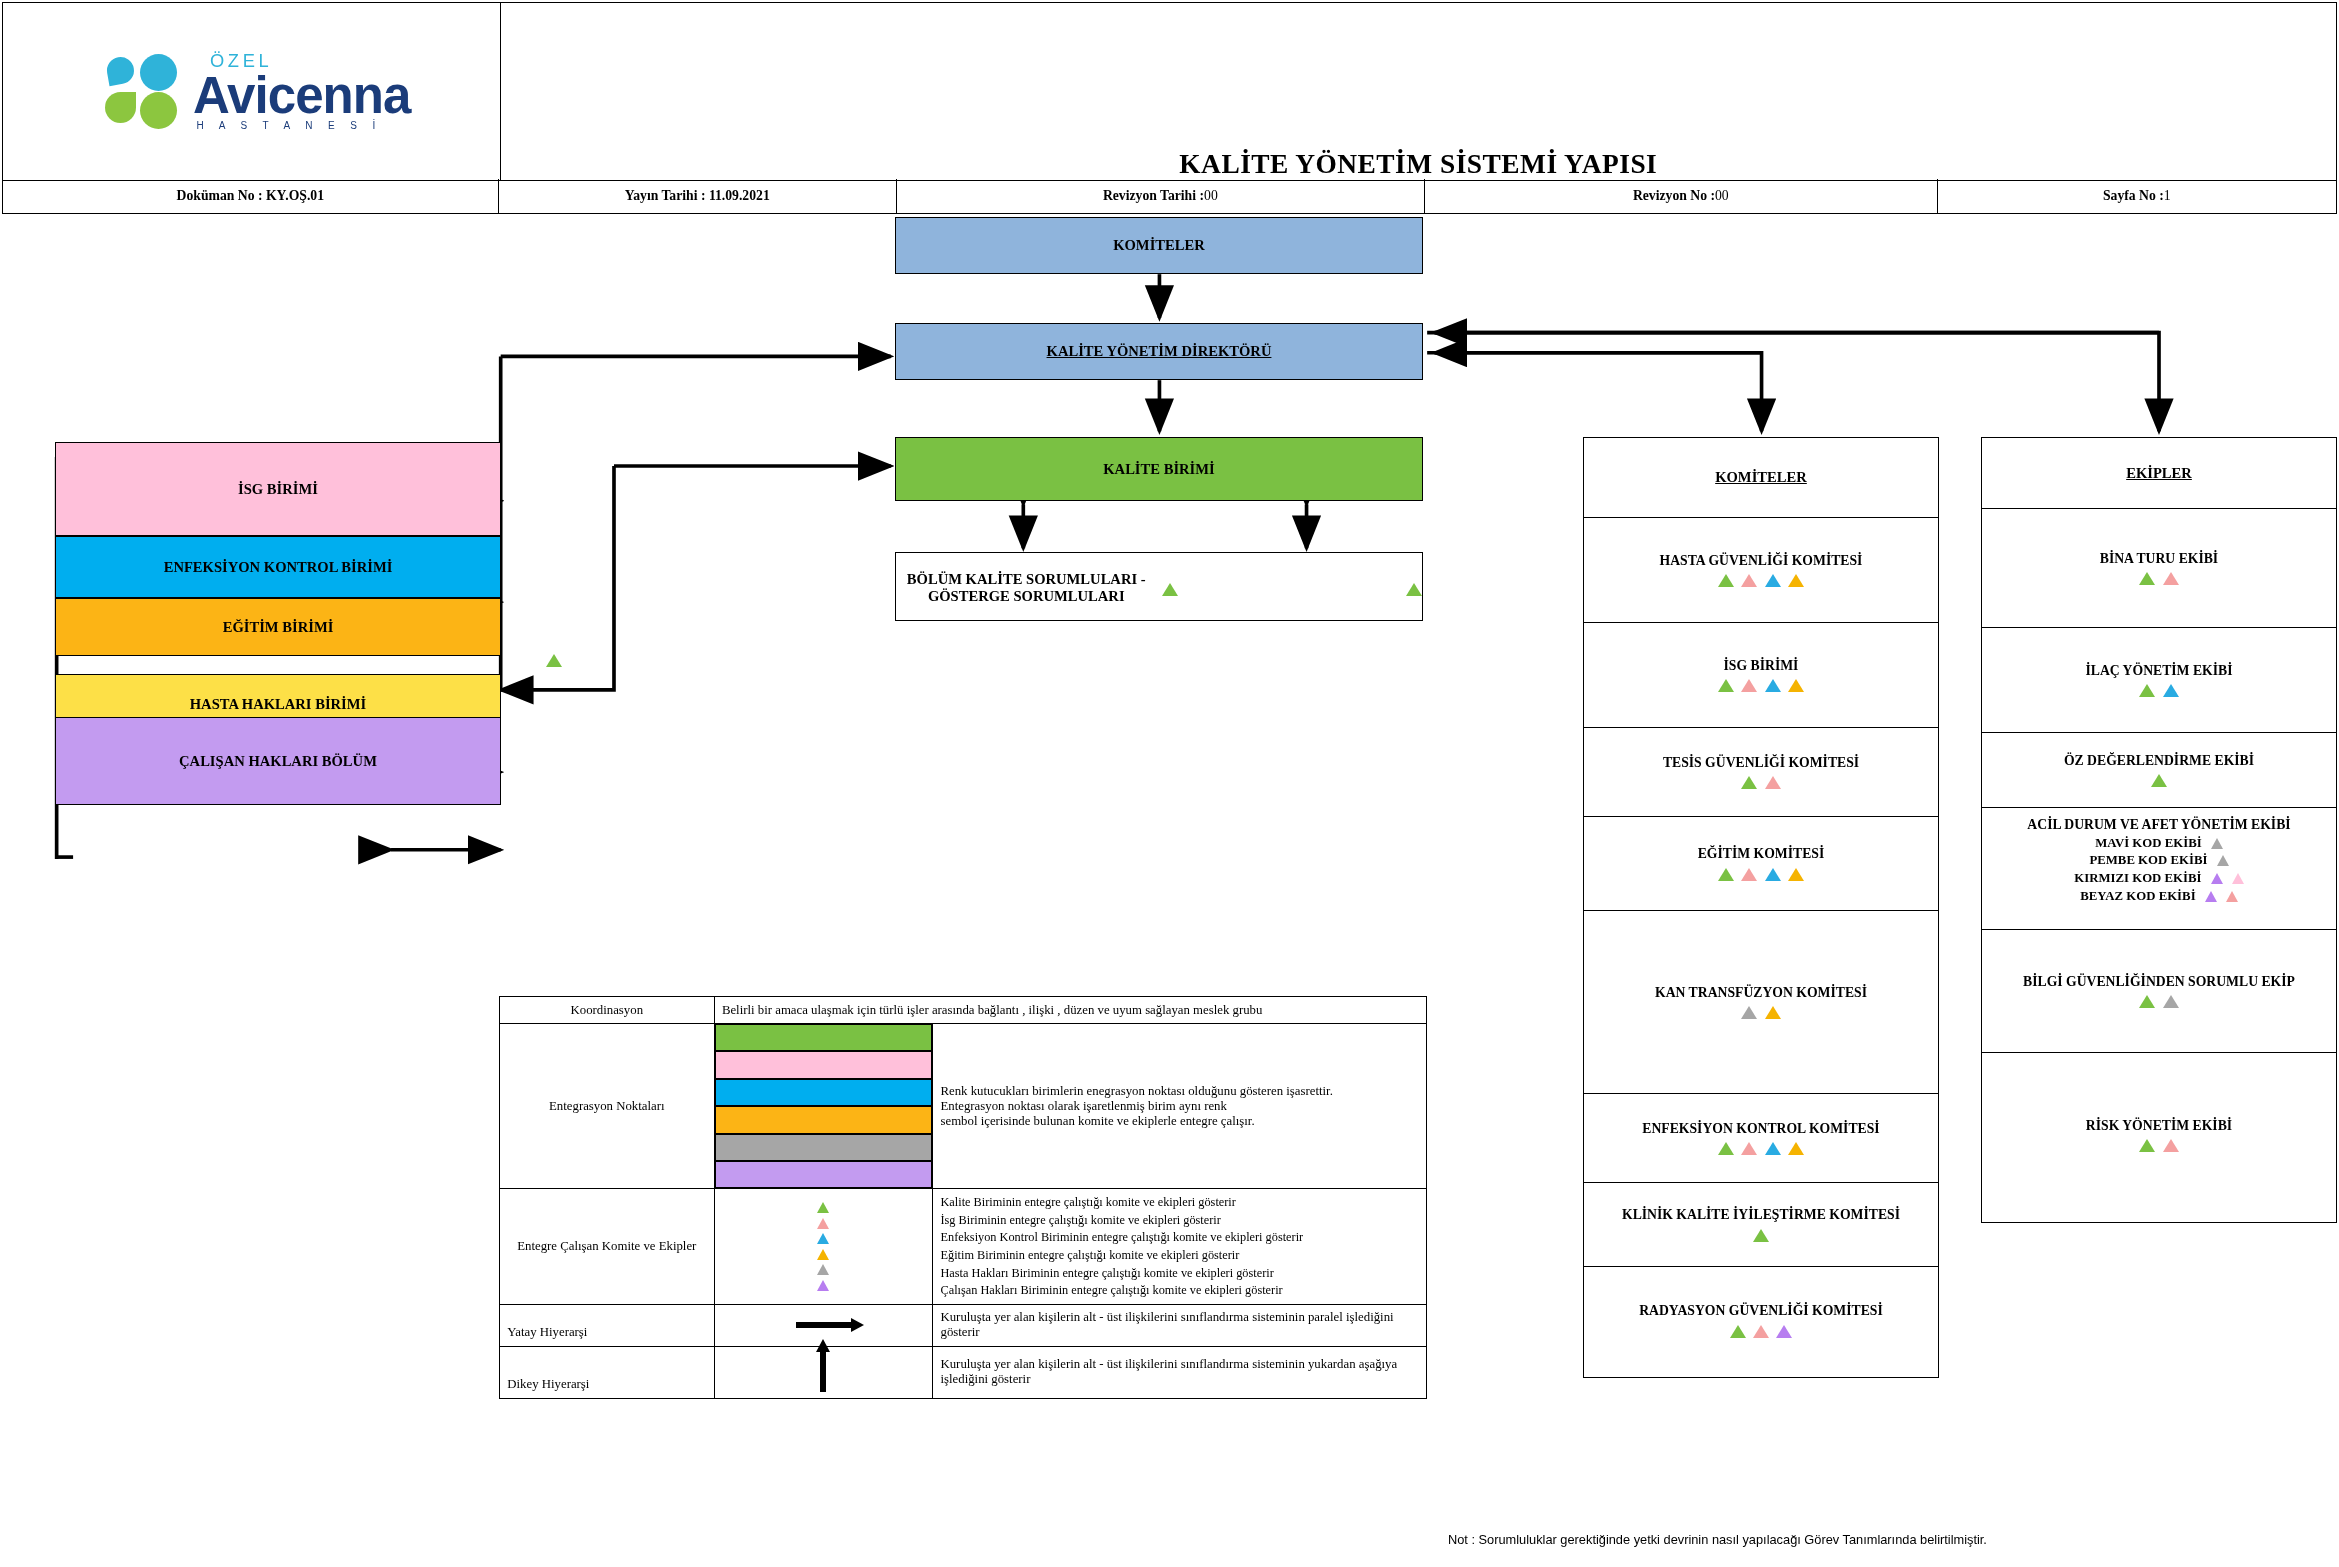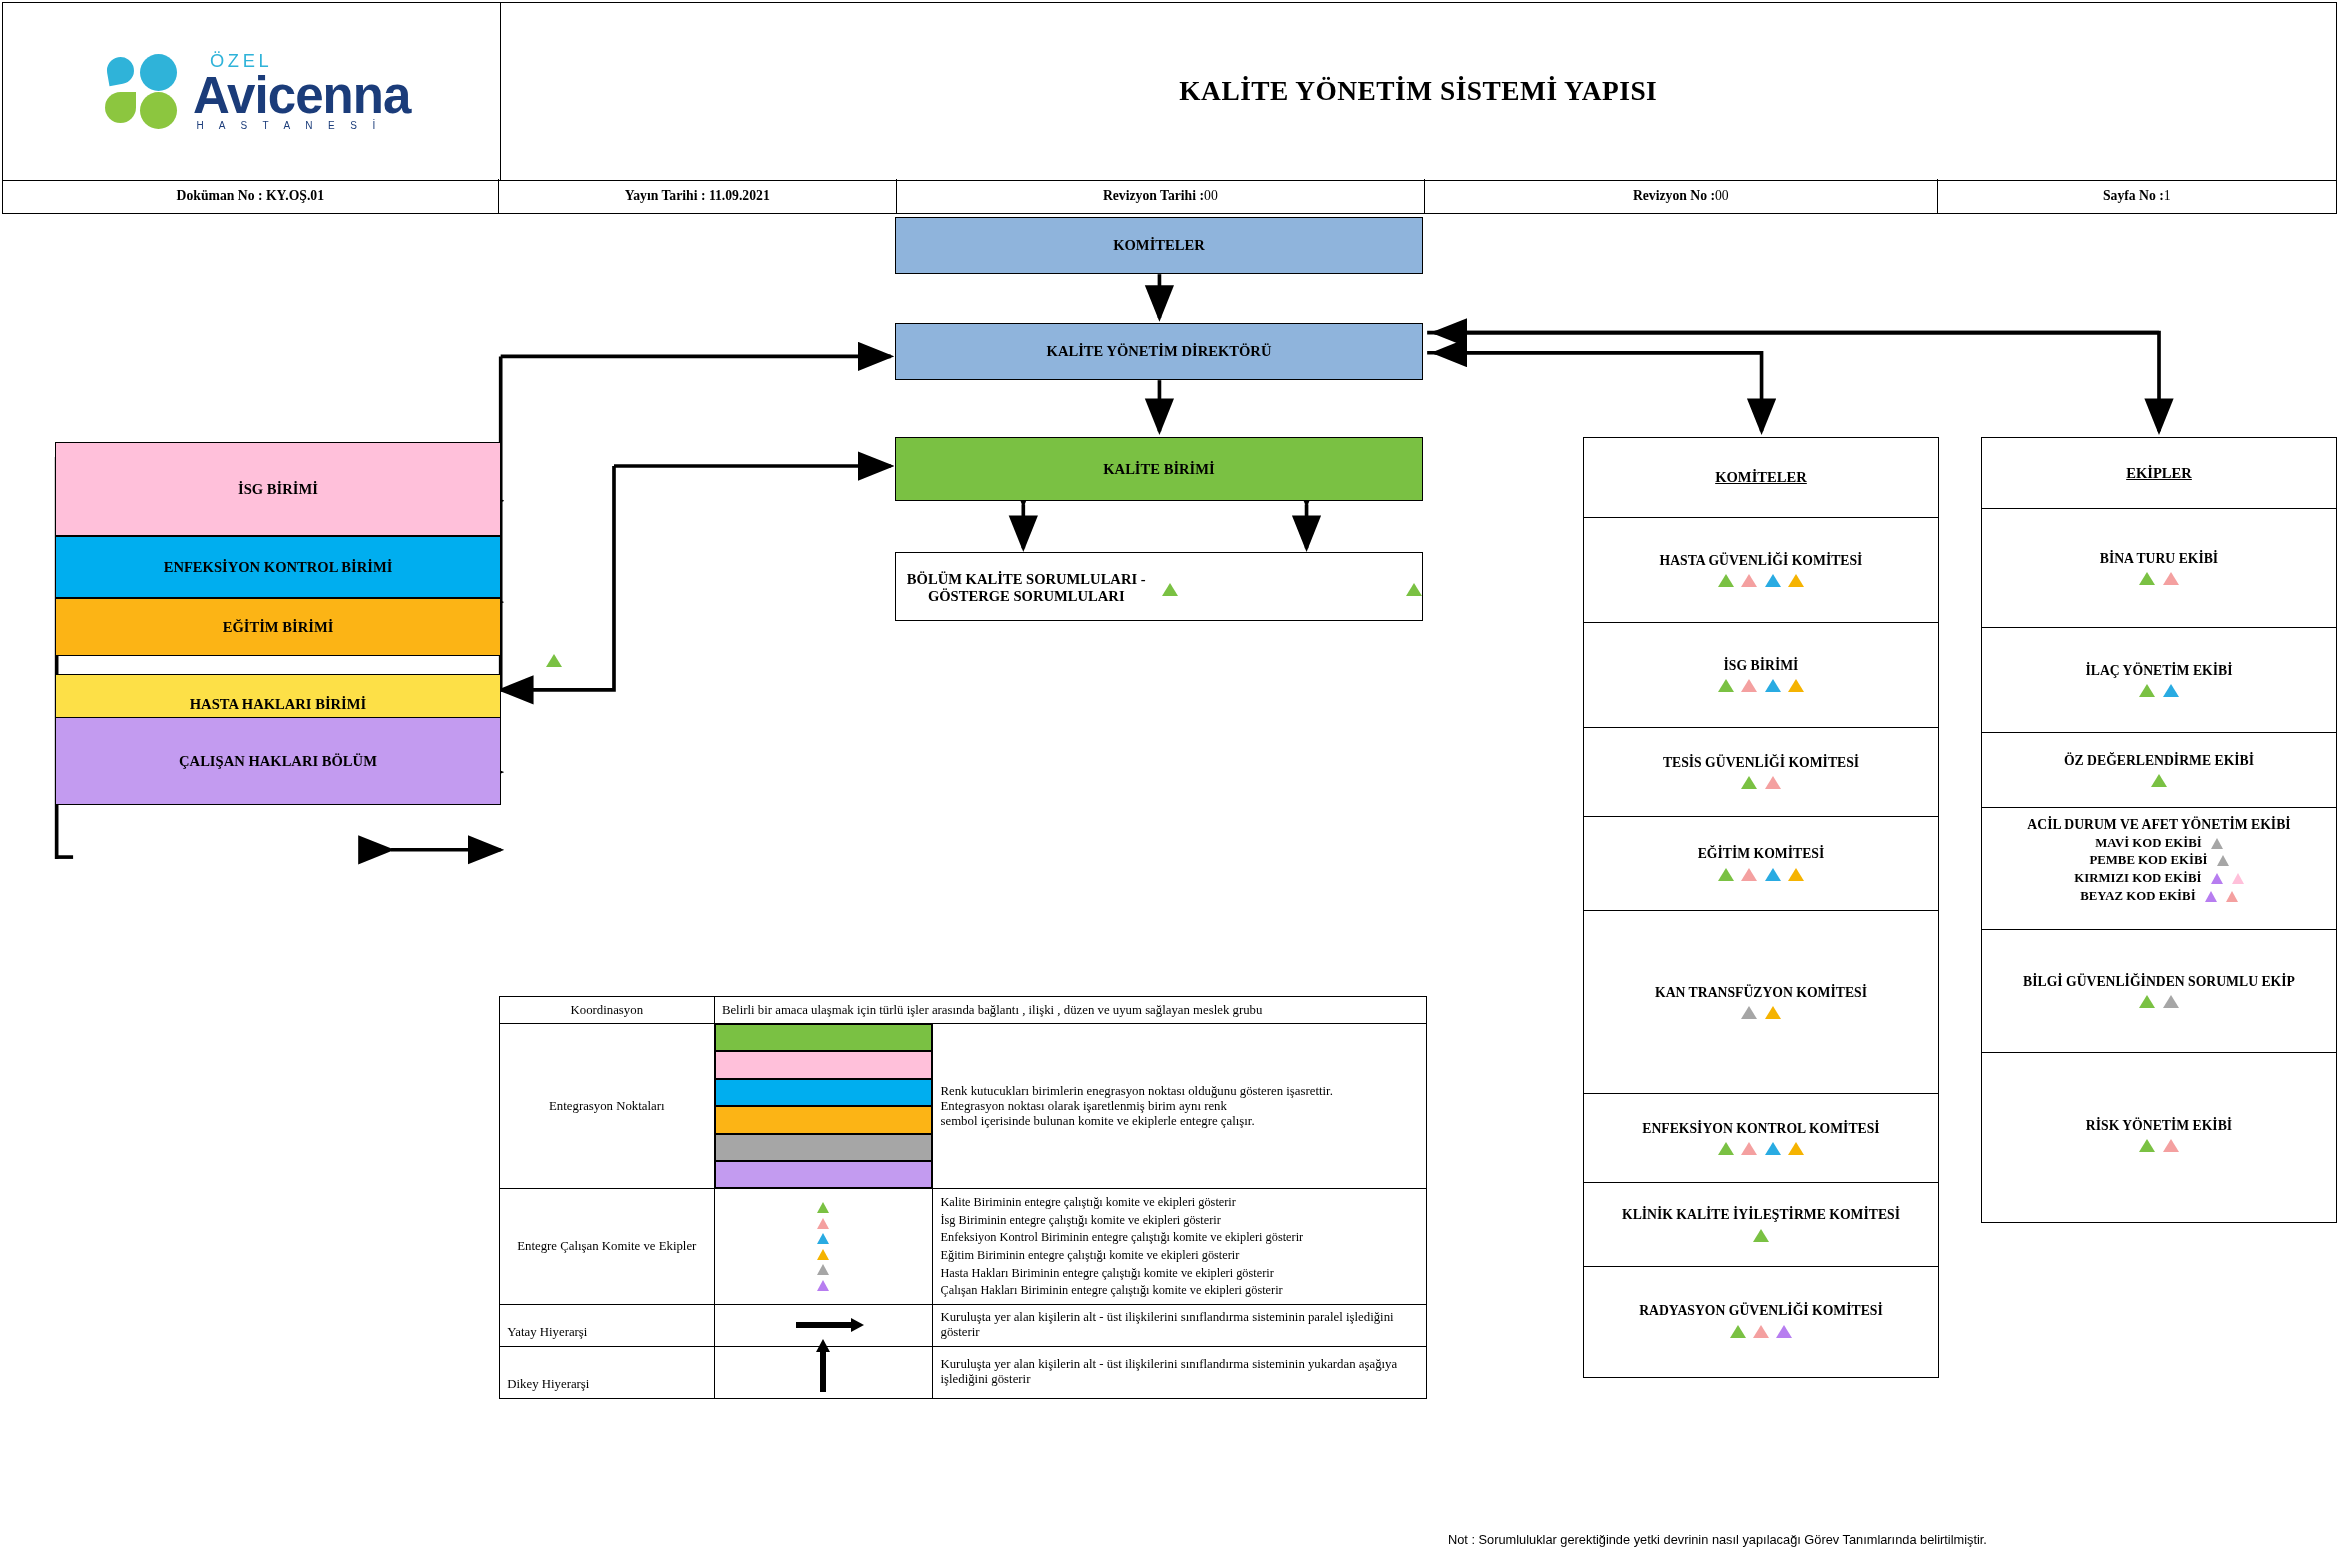--- a/index.html
+++ b/index.html
@@ -2,21 +2,21 @@
 <html style="font-size:14.6px"><head>
 <meta charset="utf-8">
 <style>
   html,body{margin:0;padding:0;background:#fff;}
   body{width:2339px;height:1568px;font-family:"Liberation Serif",serif;color:#000;position:relative;overflow:hidden;}
   .page{position:relative;width:2339px;height:1568px;}
 
   
   .hdr{position:absolute;left:1.8px;top:1.8px;width:2335px;height:179px;border:1.8px solid #000;box-sizing:border-box;display:flex;}
   .hdr-logo{width:498px;border-right:1.8px solid #000;box-sizing:border-box;display:flex;align-items:center;justify-content:center;}
-  .hdr-title{flex:1;display:flex;align-items:center;justify-content:center;}
+  .hdr-title{flex:1;display:flex;align-items:flex-end;justify-content:center;}
   .hdr-title span{font-size:27.4px;font-weight:bold;letter-spacing:0.5px;}
 
   .logo{display:flex;align-items:center;gap:9.1px;padding-left:12.8px;}
   .logo-mark{position:relative;width:79px;height:79px;}
   .logo-mark i{position:absolute;display:block;}
   .lm1{width:27.4px;height:27.4px;border-radius:50% 50% 50% 0;background:#2fb3d9;left:1.8px;top:5.5px;transform:rotate(-10deg);}
   .lm2{width:37px;height:37px;border-radius:50%;background:#2fb3d9;left:35px;top:1.8px;}
   .lm3{width:31px;height:31px;border-radius:50% 0 50% 50%;background:#8cc63f;left:0px;top:40px;}
   .lm4{width:37px;height:37px;border-radius:50%;background:#8cc63f;left:35px;top:40px;}
   .logo-txt{line-height:1;}
@@ -30,21 +30,21 @@
   .m1{width:496px;} .m2{width:398px;} .m3{width:528px;} .m4{width:513px;} .m5{flex:1;}
   .meta .norm{font-weight:normal;}
 
   
   .box{position:absolute;box-sizing:border-box;border:1.8px solid #000;display:flex;align-items:center;justify-content:center;text-align:center;font-weight:bold;}
   .blue{background:#8fb4dc;}
   .green{background:#7ac143;}
   .white{background:#fff;}
 
   #bashekim{left:895px;top:217px;width:528px;height:57px;font-size:14.6px;}
-  #kyd{left:895px;top:323px;width:528px;height:57px;font-size:14.6px;}
+  #kyd{left:895px;top:323px;width:528px;height:57px;font-size:14.6px;text-decoration:underline;}
   #kalite-birimi{left:895px;top:437px;width:528px;height:64px;font-size:14.6px;}
   #bolum{left:895px;top:552px;width:528px;height:69px;font-size:14.6px;flex-direction:row;gap:5.5px;}
   #bolum .lbl{margin-top:3.7px;}
   #bolum .tris{display:flex;gap:228px;}
 
   
   .unit{position:absolute;left:55px;width:446px;box-sizing:border-box;border:1.8px solid #000;display:flex;align-items:center;justify-content:center;text-align:center;font-weight:bold;font-size:14.6px;}
   #u-isg{top:442px;height:94px;background:#ffc0da;}
   #u-enf{top:536px;height:62px;background:#00aeef;}
   #u-egt{top:598px;height:58px;background:#fcb415;}

